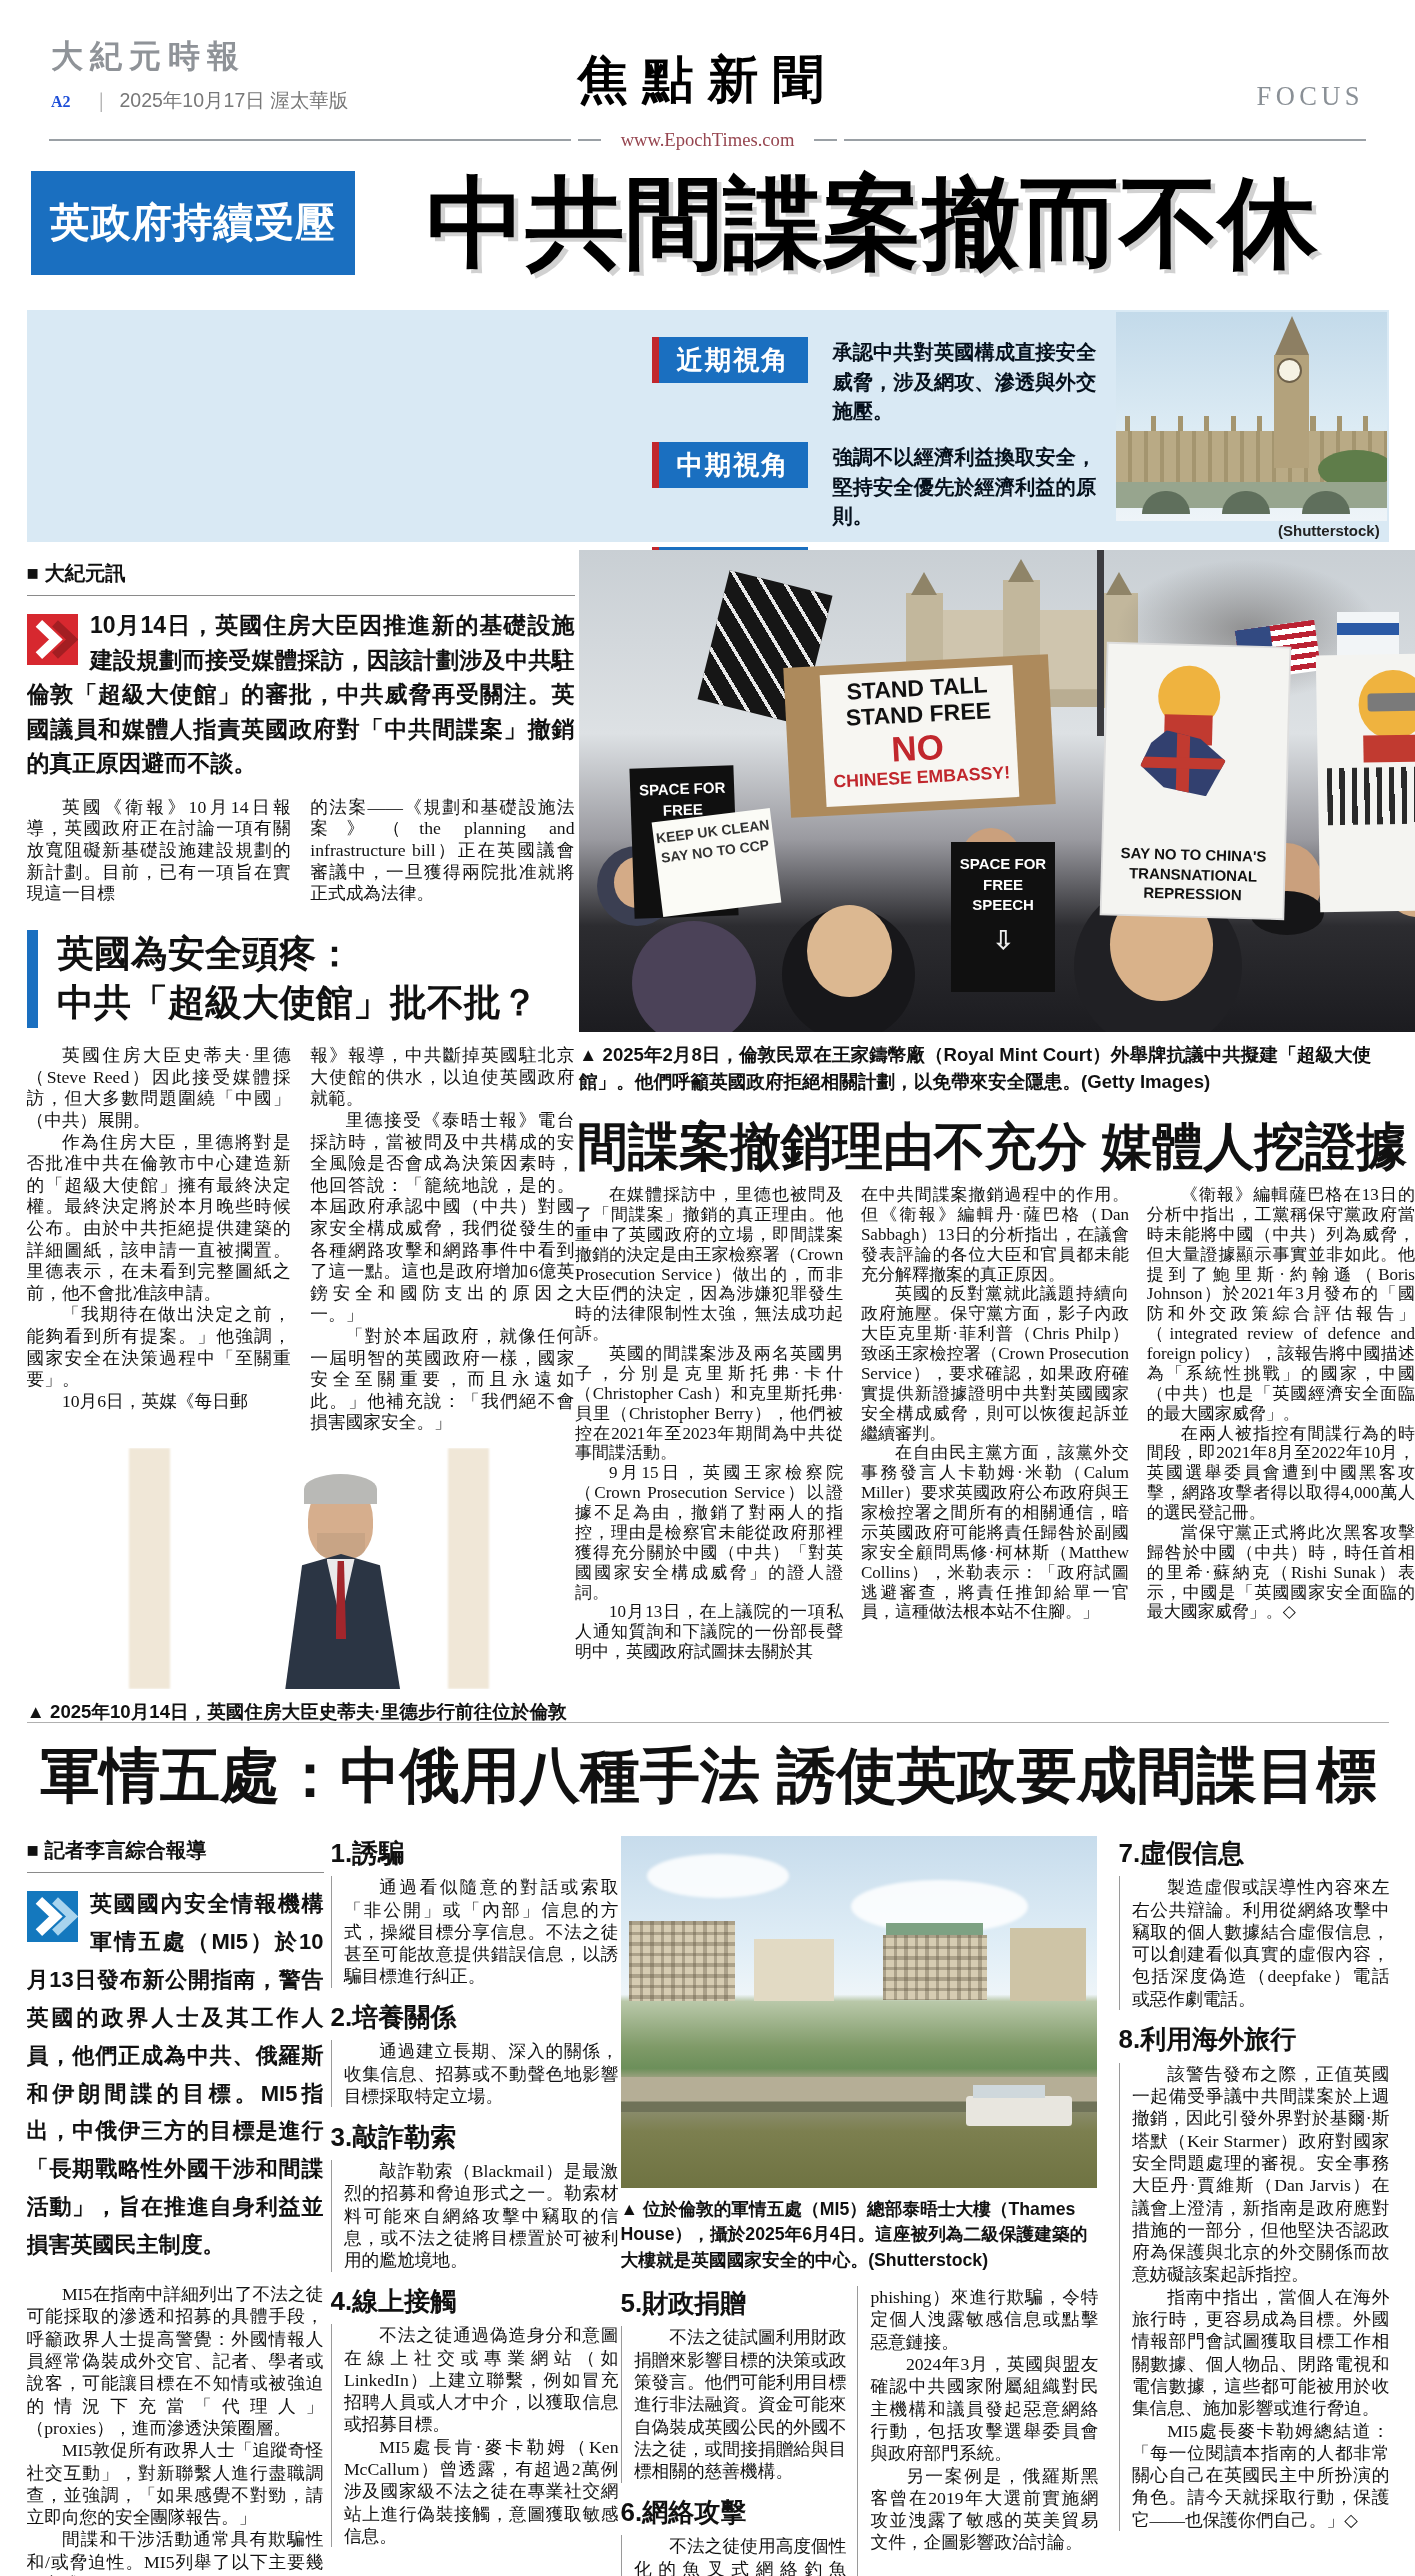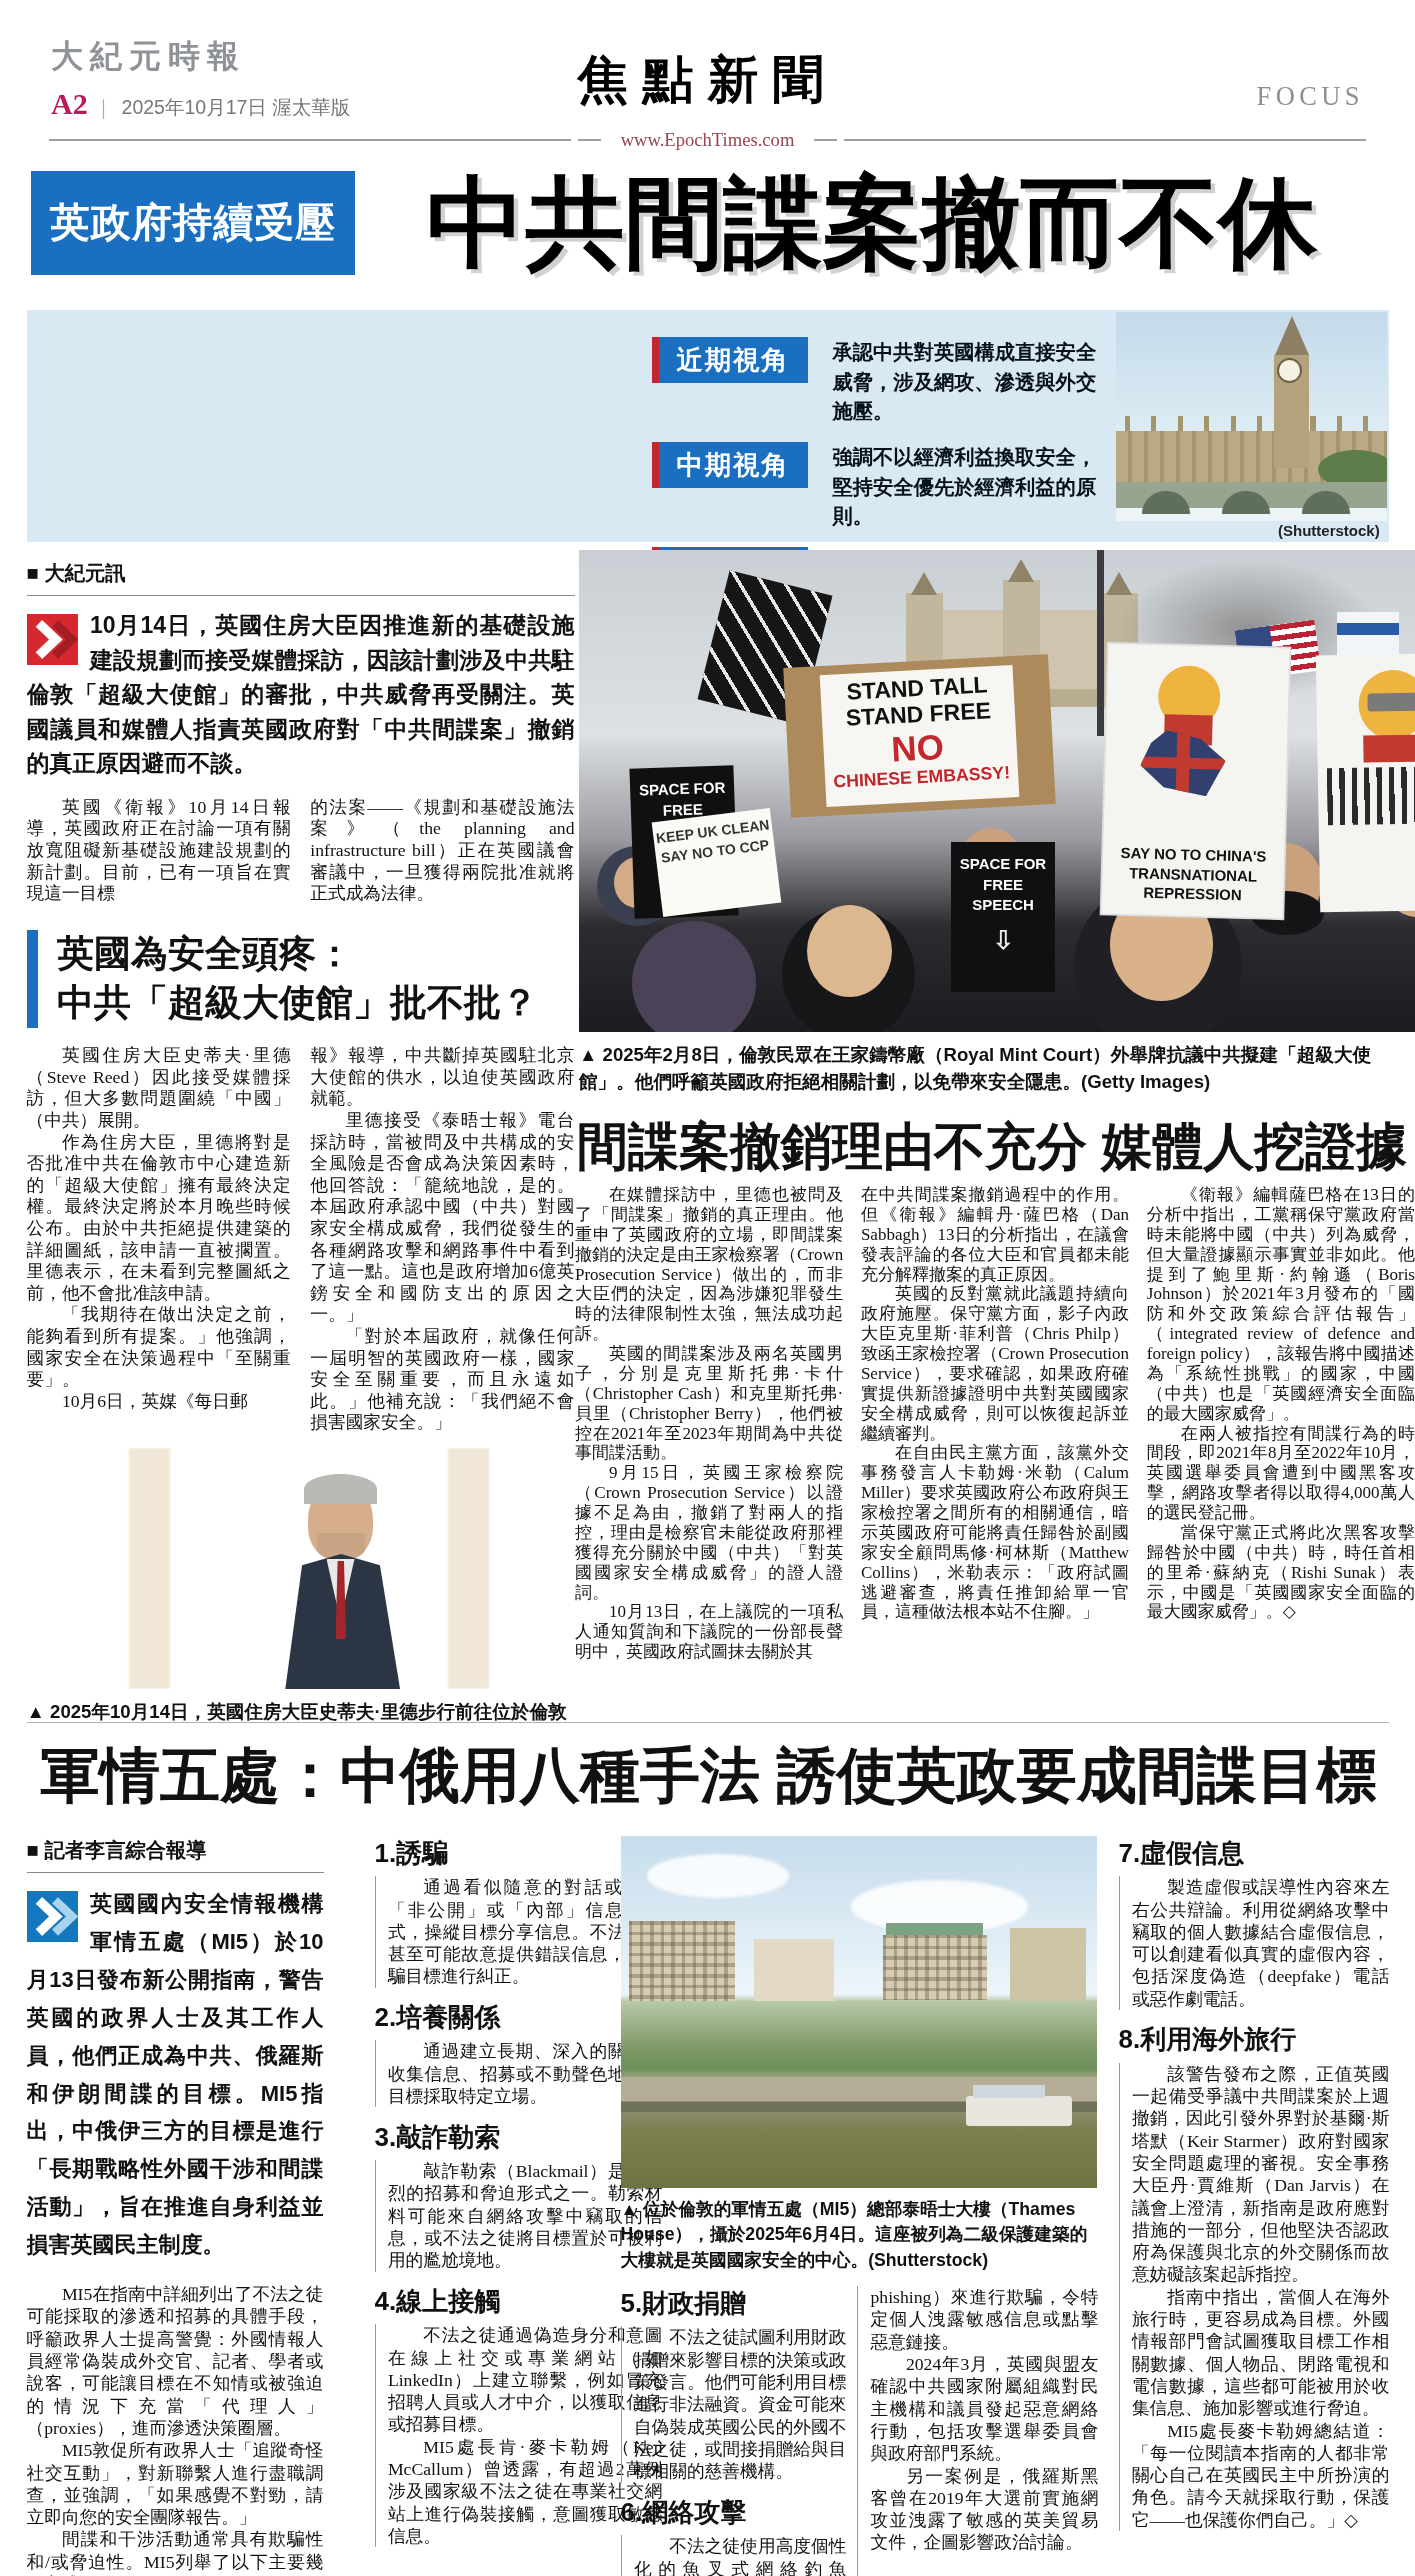--- a/index.html
+++ b/index.html
@@ -4,21 +4,21 @@
 <style>
   html,body{margin:0;padding:0;background:#e8e8e8;}
   #page{position:relative;width:1415px;height:2576px;margin:0 auto;background:#fff;
         font-family:"Liberation Serif","DejaVu Serif",serif;color:#111;overflow:hidden;}
 
   
   .masthead{position:absolute;left:51px;top:35px;font-family:"DejaVu Serif",serif;
             font-weight:bold;font-size:32px;letter-spacing:7px;color:#8f9398;}
   .pageline{position:absolute;left:51px;top:87px;font-size:19.5px;color:#777;
             font-family:"Liberation Sans","DejaVu Sans",sans-serif;}
-  .pageline b{color:#be185d;font-family:"Liberation Serif",serif;font-size:30px;margin-right:6px;}
+  .pageline b{color:#1d4ed8;font-family:"Liberation Serif",serif;font-size:16px;margin-right:21px;}
   .pageline .sep{color:#aaa;margin-right:8.8px;}
   .section-cn{position:absolute;left:0;right:0;top:46px;text-align:center;
               font-family:"Liberation Sans","DejaVu Sans",sans-serif;
               font-weight:900;font-size:51px;letter-spacing:14px;color:#000;}
   .section-en{position:absolute;right:51px;top:81px;font-family:"Liberation Serif","DejaVu Serif",serif;
               font-size:26.5px;letter-spacing:4.4px;color:#8a9096;}
   .site-rule{position:absolute;left:49px;right:49px;top:129px;display:flex;align-items:center;}
   .site-rule .ln{flex:1;border-top:2.7px solid #9aa0a5;}
   .site-rule .site{margin:0 12.4px;font-family:"Liberation Serif",serif;font-size:18.6px;color:#96454f;white-space:nowrap;}
   .site-rule .dash{width:23px;border-top:2.7px solid #9aa0a5;margin:0 7px;}
@@ -160,21 +160,21 @@
   .s2cols p.p,.s2cols p.pc{font-size:17px;line-height:1.17;}
 
   .mid-divider{position:absolute;left:26.5px;top:1722px;width:1362px;border-top:0.9px solid #b0b0b0;}
 
   
   .mi5-head{position:absolute;left:40px;top:1736px;width:1340px;
             font-family:"Liberation Sans","DejaVu Sans",sans-serif;font-weight:900;font-size:60px;letter-spacing:0;}
   .mi5-cols{position:absolute;left:26.5px;top:1836px;width:1362px;height:740px;}
   .mcol{position:absolute;top:0;bottom:0;overflow:hidden;}
   .colA{left:0;width:297px;}
-  .colB{left:304px;width:288px;margin-left:44px;}
+  .colB{left:304px;width:288px;}
   .colC{left:594px;width:478px;}
   .colD{left:1092px;width:271px;}
   .mcol p.p,.mcol p.pc{font-size:17.7px;line-height:1.26;}
   .colA .lead-par{font-size:22px;line-height:1.72;margin-top:12.4px;}
   .colA .body{margin-top:19.5px;}
   .item h3{margin:12.4px 0 5.3px 0;font-family:"Liberation Sans","DejaVu Sans",sans-serif;
            font-weight:900;font-size:26px;}
   .item:first-child h3{margin-top:0;}
   .item .ibody{border-left:0.9px solid #9a9a9a;padding-left:12.4px;}
   .thames{width:476px;height:352px;position:relative;overflow:hidden;

